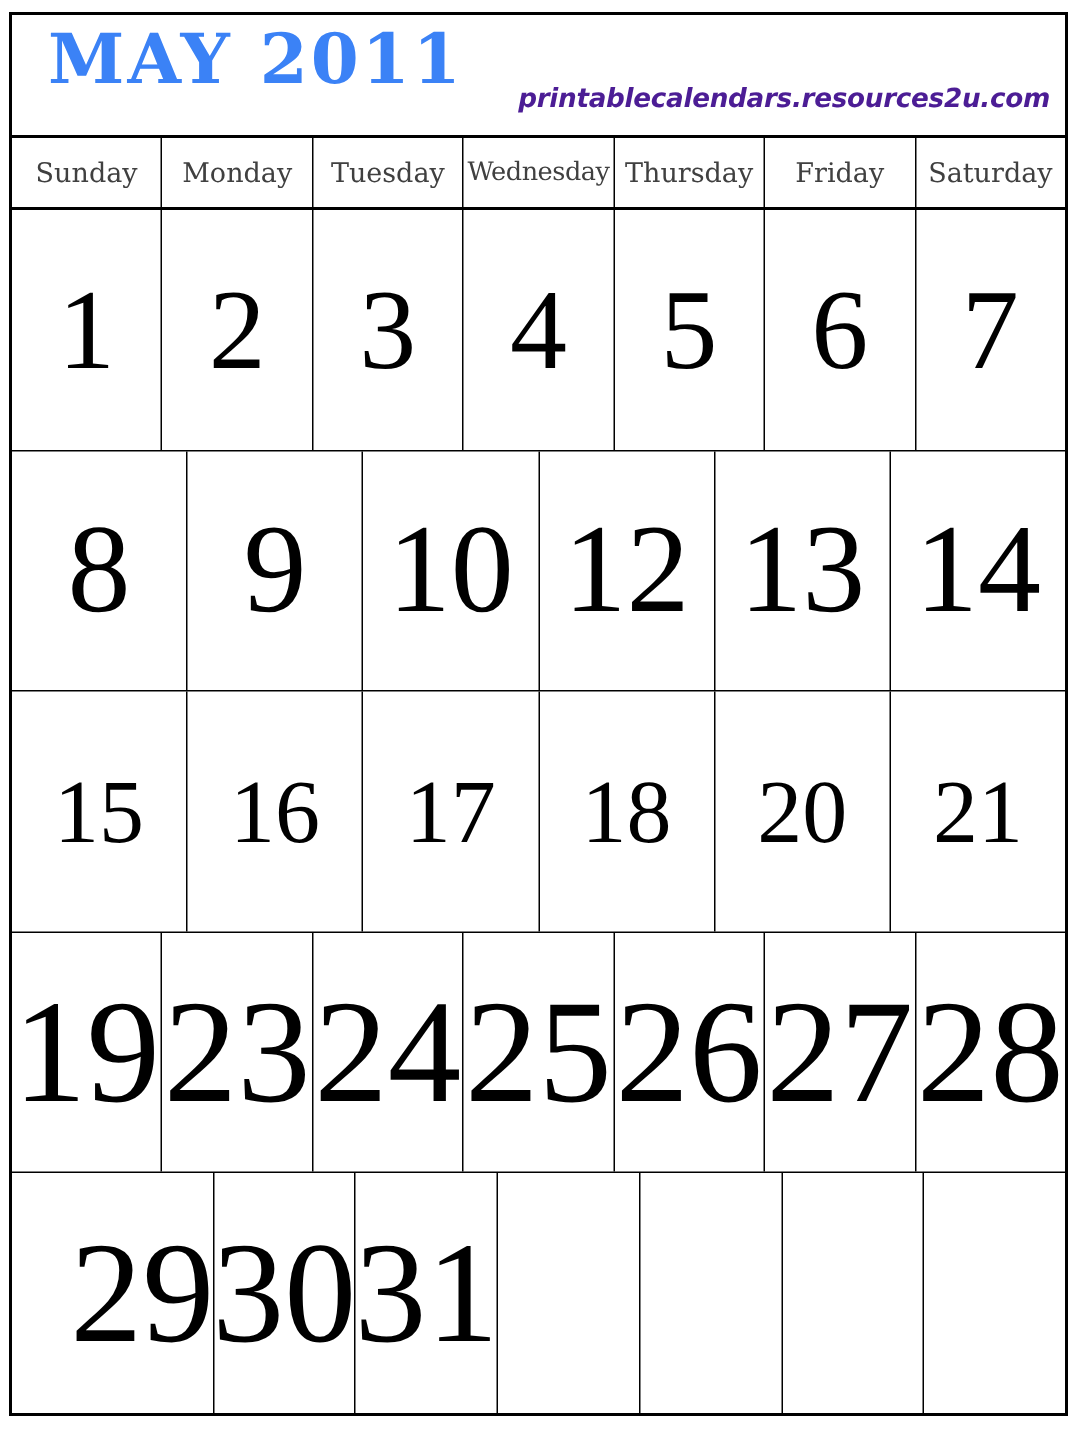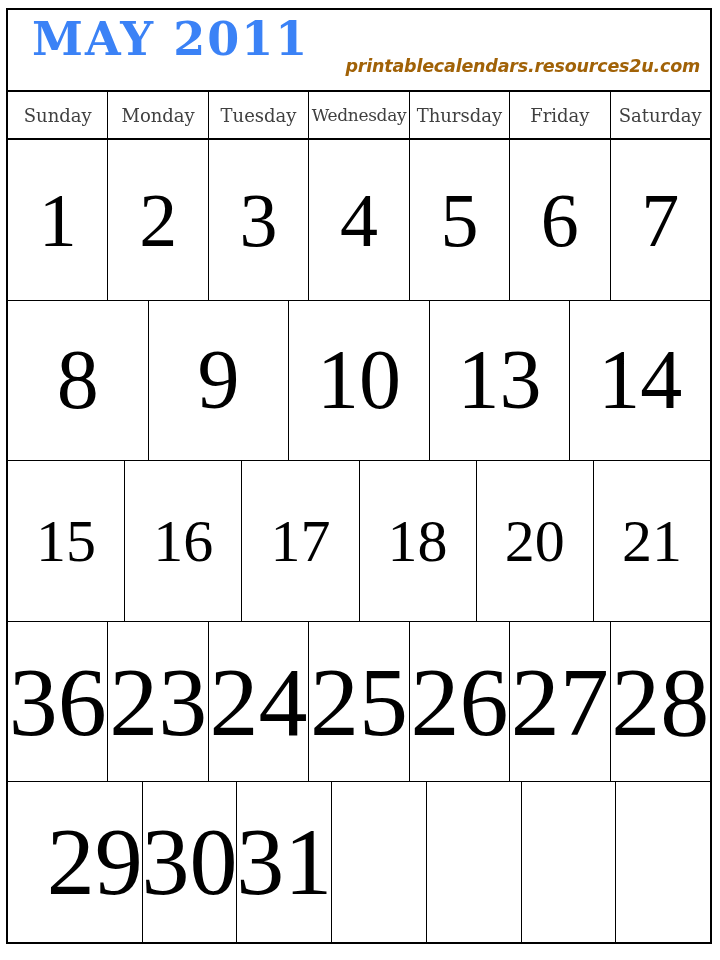--- a/index.html
+++ b/index.html
@@ -61,21 +61,21 @@
   }
   .site-url {
     position: absolute;
     right: 10px;
     top: 48px;
     font-family: "DejaVu Sans", "Liberation Sans", sans-serif;
     font-weight: bold;
     font-style: italic;
     font-size: 17.5px;
     letter-spacing: -0.2px;
-    color: #a16207;
+    color: #4c1d95;
     white-space: nowrap;
     line-height: 1;
   }
 
   
   .weekday-row {
     display: flex;
     height: 48px;
     flex: 0 0 48px;
     border-bottom: 2px solid #000000;
@@ -202,20 +202,23 @@
         <div class="day-cell">
             <span class="day-number">8</span>
           </div>
         <div class="day-cell">
             <span class="day-number">9</span>
           </div>
         <div class="day-cell">
             <span class="day-number">10</span>
           </div>
         <div class="day-cell">
+            <span class="day-number">12</span>
+          </div>
+        <div class="day-cell">
             <span class="day-number">13</span>
           </div>
         <div class="day-cell">
             <span class="day-number">14</span>
           </div>
       </div>
 
       <div class="week-row w3">
         <div class="day-cell">
             <span class="day-number">15</span>
@@ -232,21 +235,21 @@
         <div class="day-cell">
             <span class="day-number">20</span>
           </div>
         <div class="day-cell">
             <span class="day-number">21</span>
           </div>
       </div>
 
       <div class="week-row w4">
         <div class="day-cell">
-            <span class="day-number">36</span>
+            <span class="day-number">19</span>
           </div>
         <div class="day-cell">
             <span class="day-number">23</span>
           </div>
         <div class="day-cell">
             <span class="day-number">24</span>
           </div>
         <div class="day-cell">
             <span class="day-number">25</span>
           </div>

